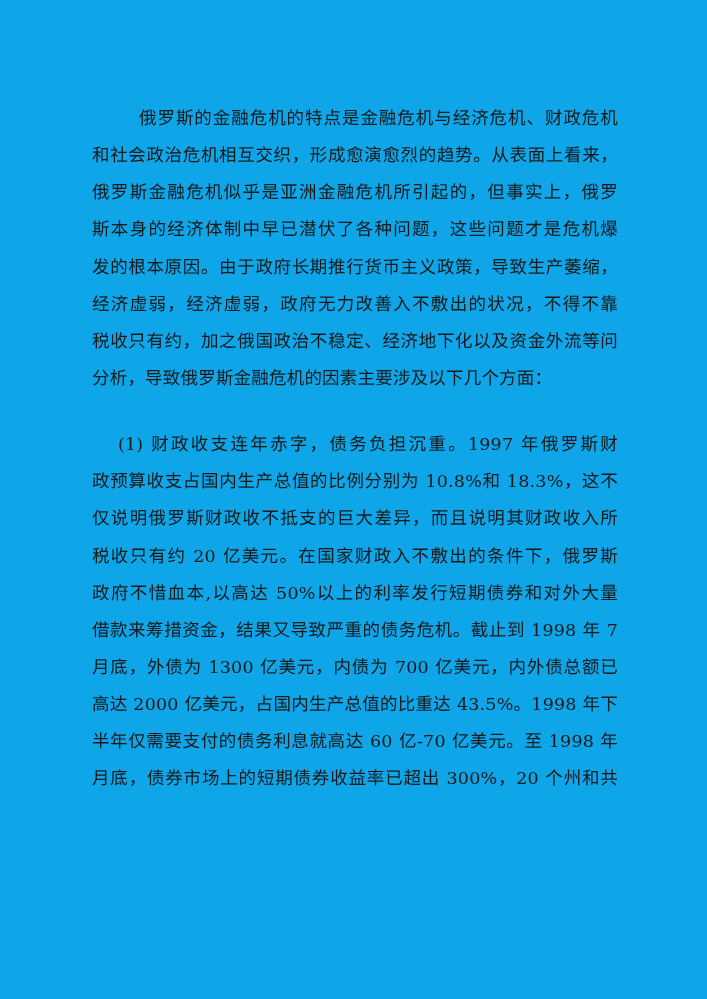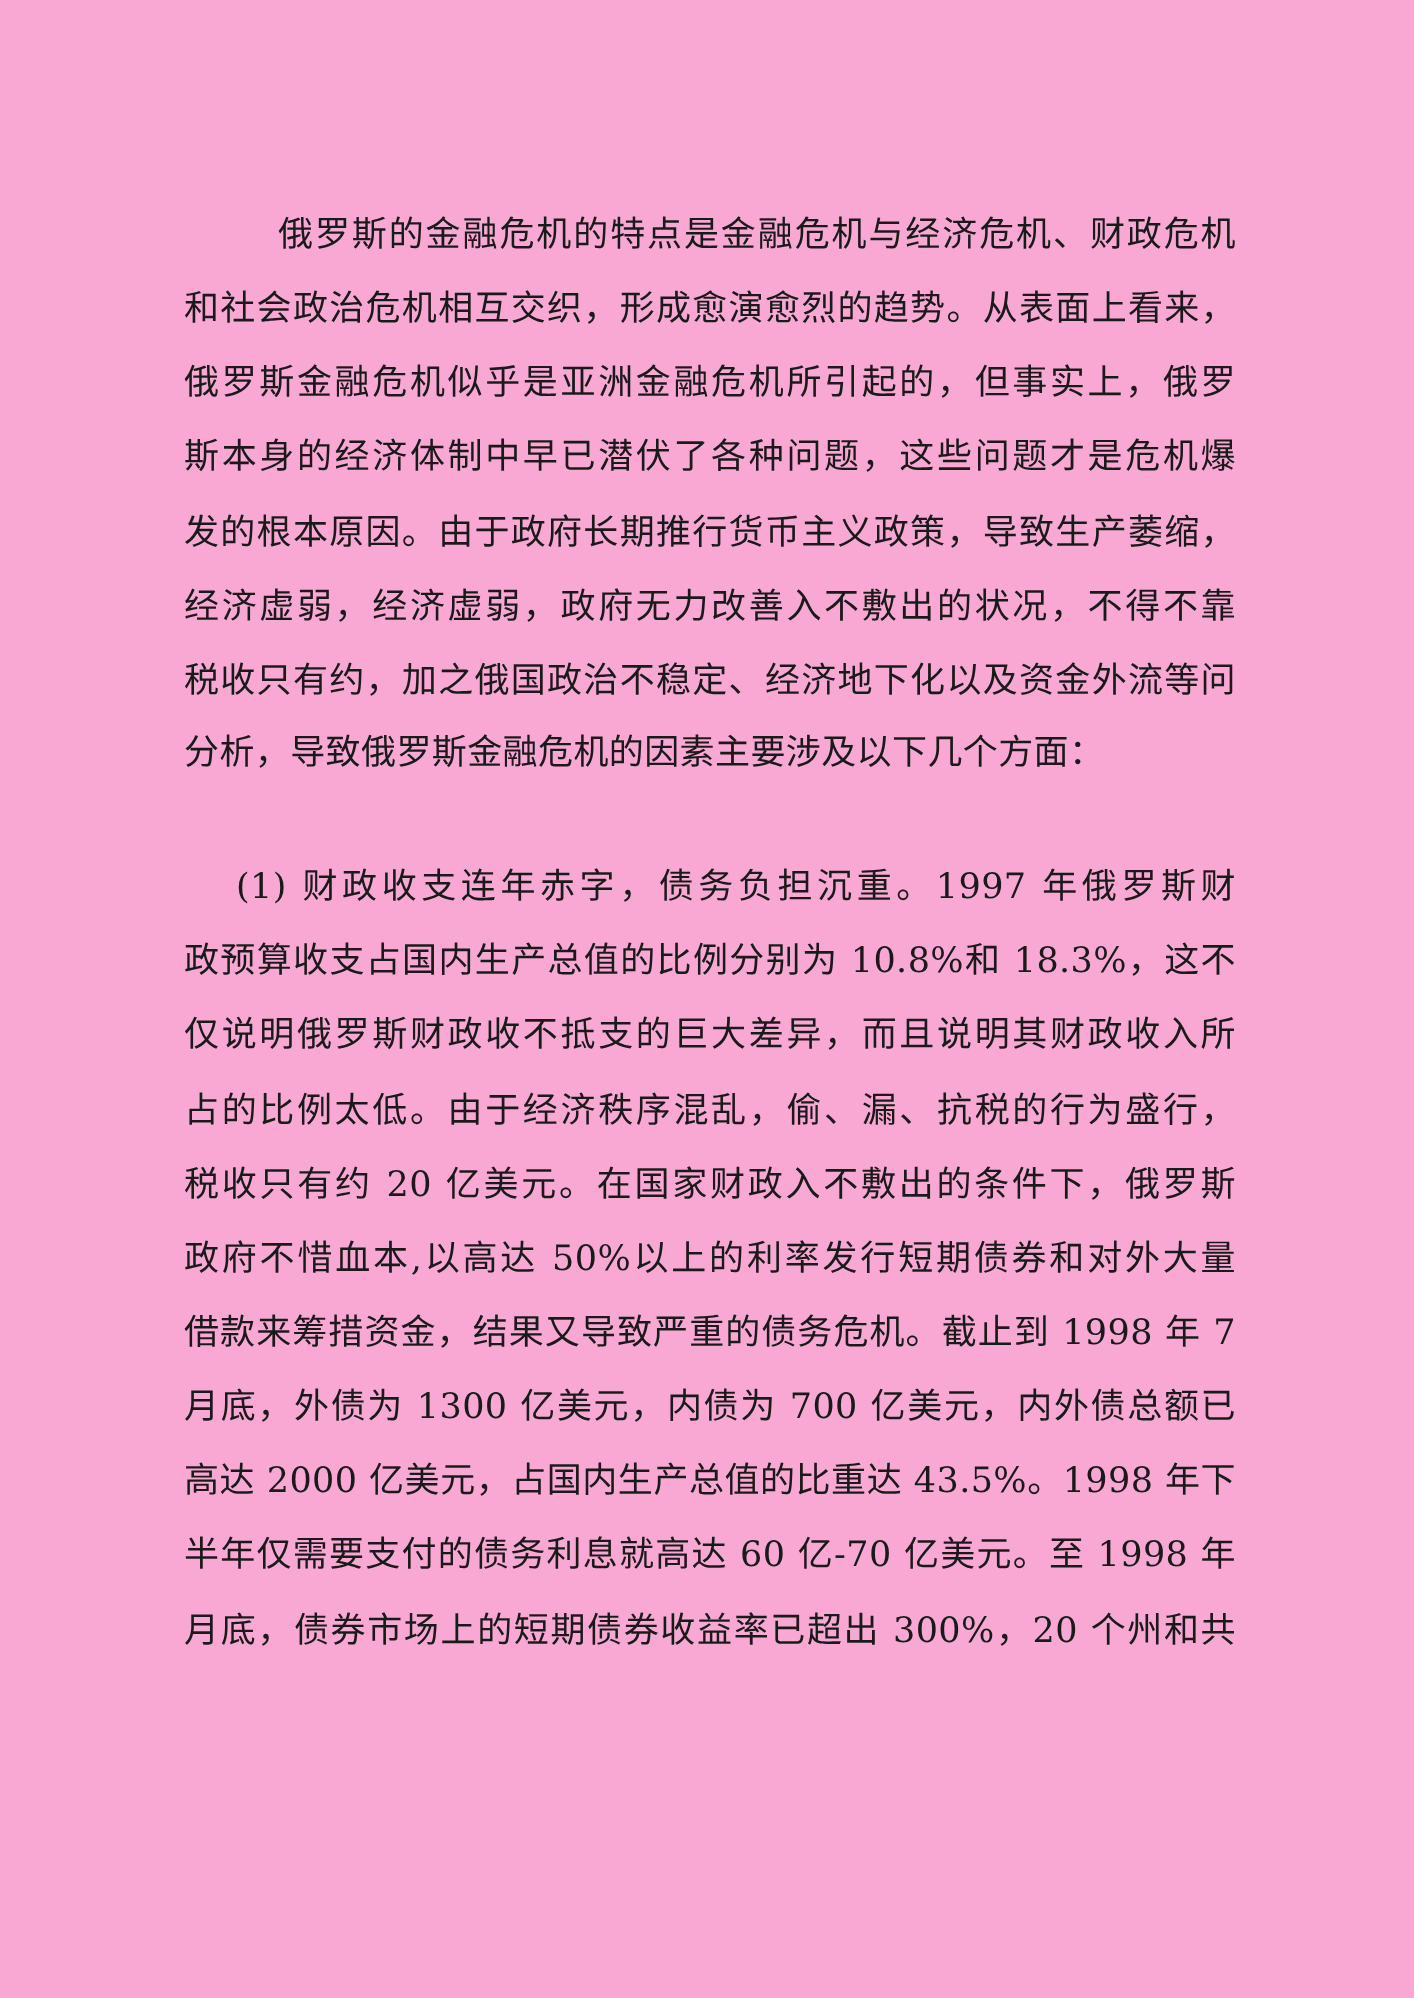--- a/index.html
+++ b/index.html
@@ -4,21 +4,21 @@
   <style>
     html, body {
       margin: 0;
       padding: 0;
       background: #ffffff;
     }
     .page {
       position: relative;
       width: 707px;
       height: 999px;
-      background: #f9a8d4;
+      background: #0ea5e9;
       overflow: hidden;
       font-family: "DejaVu Serif", "Liberation Serif", serif;
     }
     .textblock {
       position: absolute;
       left: 92px;
       top: 100px;
       width: 526px;
       font-size: 17.5px;
       line-height: 37.15px;
@@ -29,21 +29,20 @@
       text-align: justify;
       text-align-last: justify;
       text-justify: inter-character;
       white-space: normal;
       overflow: hidden;
       height: 37.15px;
     }
     
     .line.flush-last {
       text-align-last: left;
-      font-family: Liberation Mono, monospace;
     }
     
     .line.indent-a { text-indent: 47px; }
     
     .line.indent-b { text-indent: 26px; margin-top: 29px; }
   </style>
 </head>
 <body>
 
 <div class="page">
@@ -52,21 +51,20 @@
     <div class="line">和社会政治危机相互交织，形成愈演愈烈的趋势。从表面上看来，</div>
     <div class="line">俄罗斯金融危机似乎是亚洲金融危机所引起的，但事实上，俄罗</div>
     <div class="line">斯本身的经济体制中早已潜伏了各种问题，这些问题才是危机爆</div>
     <div class="line">发的根本原因。由于政府长期推行货币主义政策，导致生产萎缩，</div>
     <div class="line">经济虚弱，经济虚弱，政府无力改善入不敷出的状况，不得不靠</div>
     <div class="line">税收只有约，加之俄国政治不稳定、经济地下化以及资金外流等问</div>
     <div class="line flush-last">分析，导致俄罗斯金融危机的因素主要涉及以下几个方面：</div>
     <div class="line indent-b">(1) 财政收支连年赤字，债务负担沉重。1997 年俄罗斯财</div>
     <div class="line">政预算收支占国内生产总值的比例分别为 10.8%和 18.3%，这不</div>
     <div class="line">仅说明俄罗斯财政收不抵支的巨大差异，而且说明其财政收入所</div>
-    <div class="line">占的比例太低。由于经济秩序混乱，偷、漏、抗税的行为盛行，</div>
     <div class="line">税收只有约 20 亿美元。在国家财政入不敷出的条件下，俄罗斯</div>
     <div class="line">政府不惜血本,以高达 50%以上的利率发行短期债券和对外大量</div>
     <div class="line">借款来筹措资金，结果又导致严重的债务危机。截止到 1998 年 7</div>
     <div class="line">月底，外债为 1300 亿美元，内债为 700 亿美元，内外债总额已</div>
     <div class="line">高达 2000 亿美元，占国内生产总值的比重达 43.5%。1998 年下</div>
     <div class="line">半年仅需要支付的债务利息就高达 60 亿-70 亿美元。至 1998 年 8</div>
     <div class="line">月底，债券市场上的短期债券收益率已超出 300%，20 个州和共</div>
   </div>
 </div>
 

